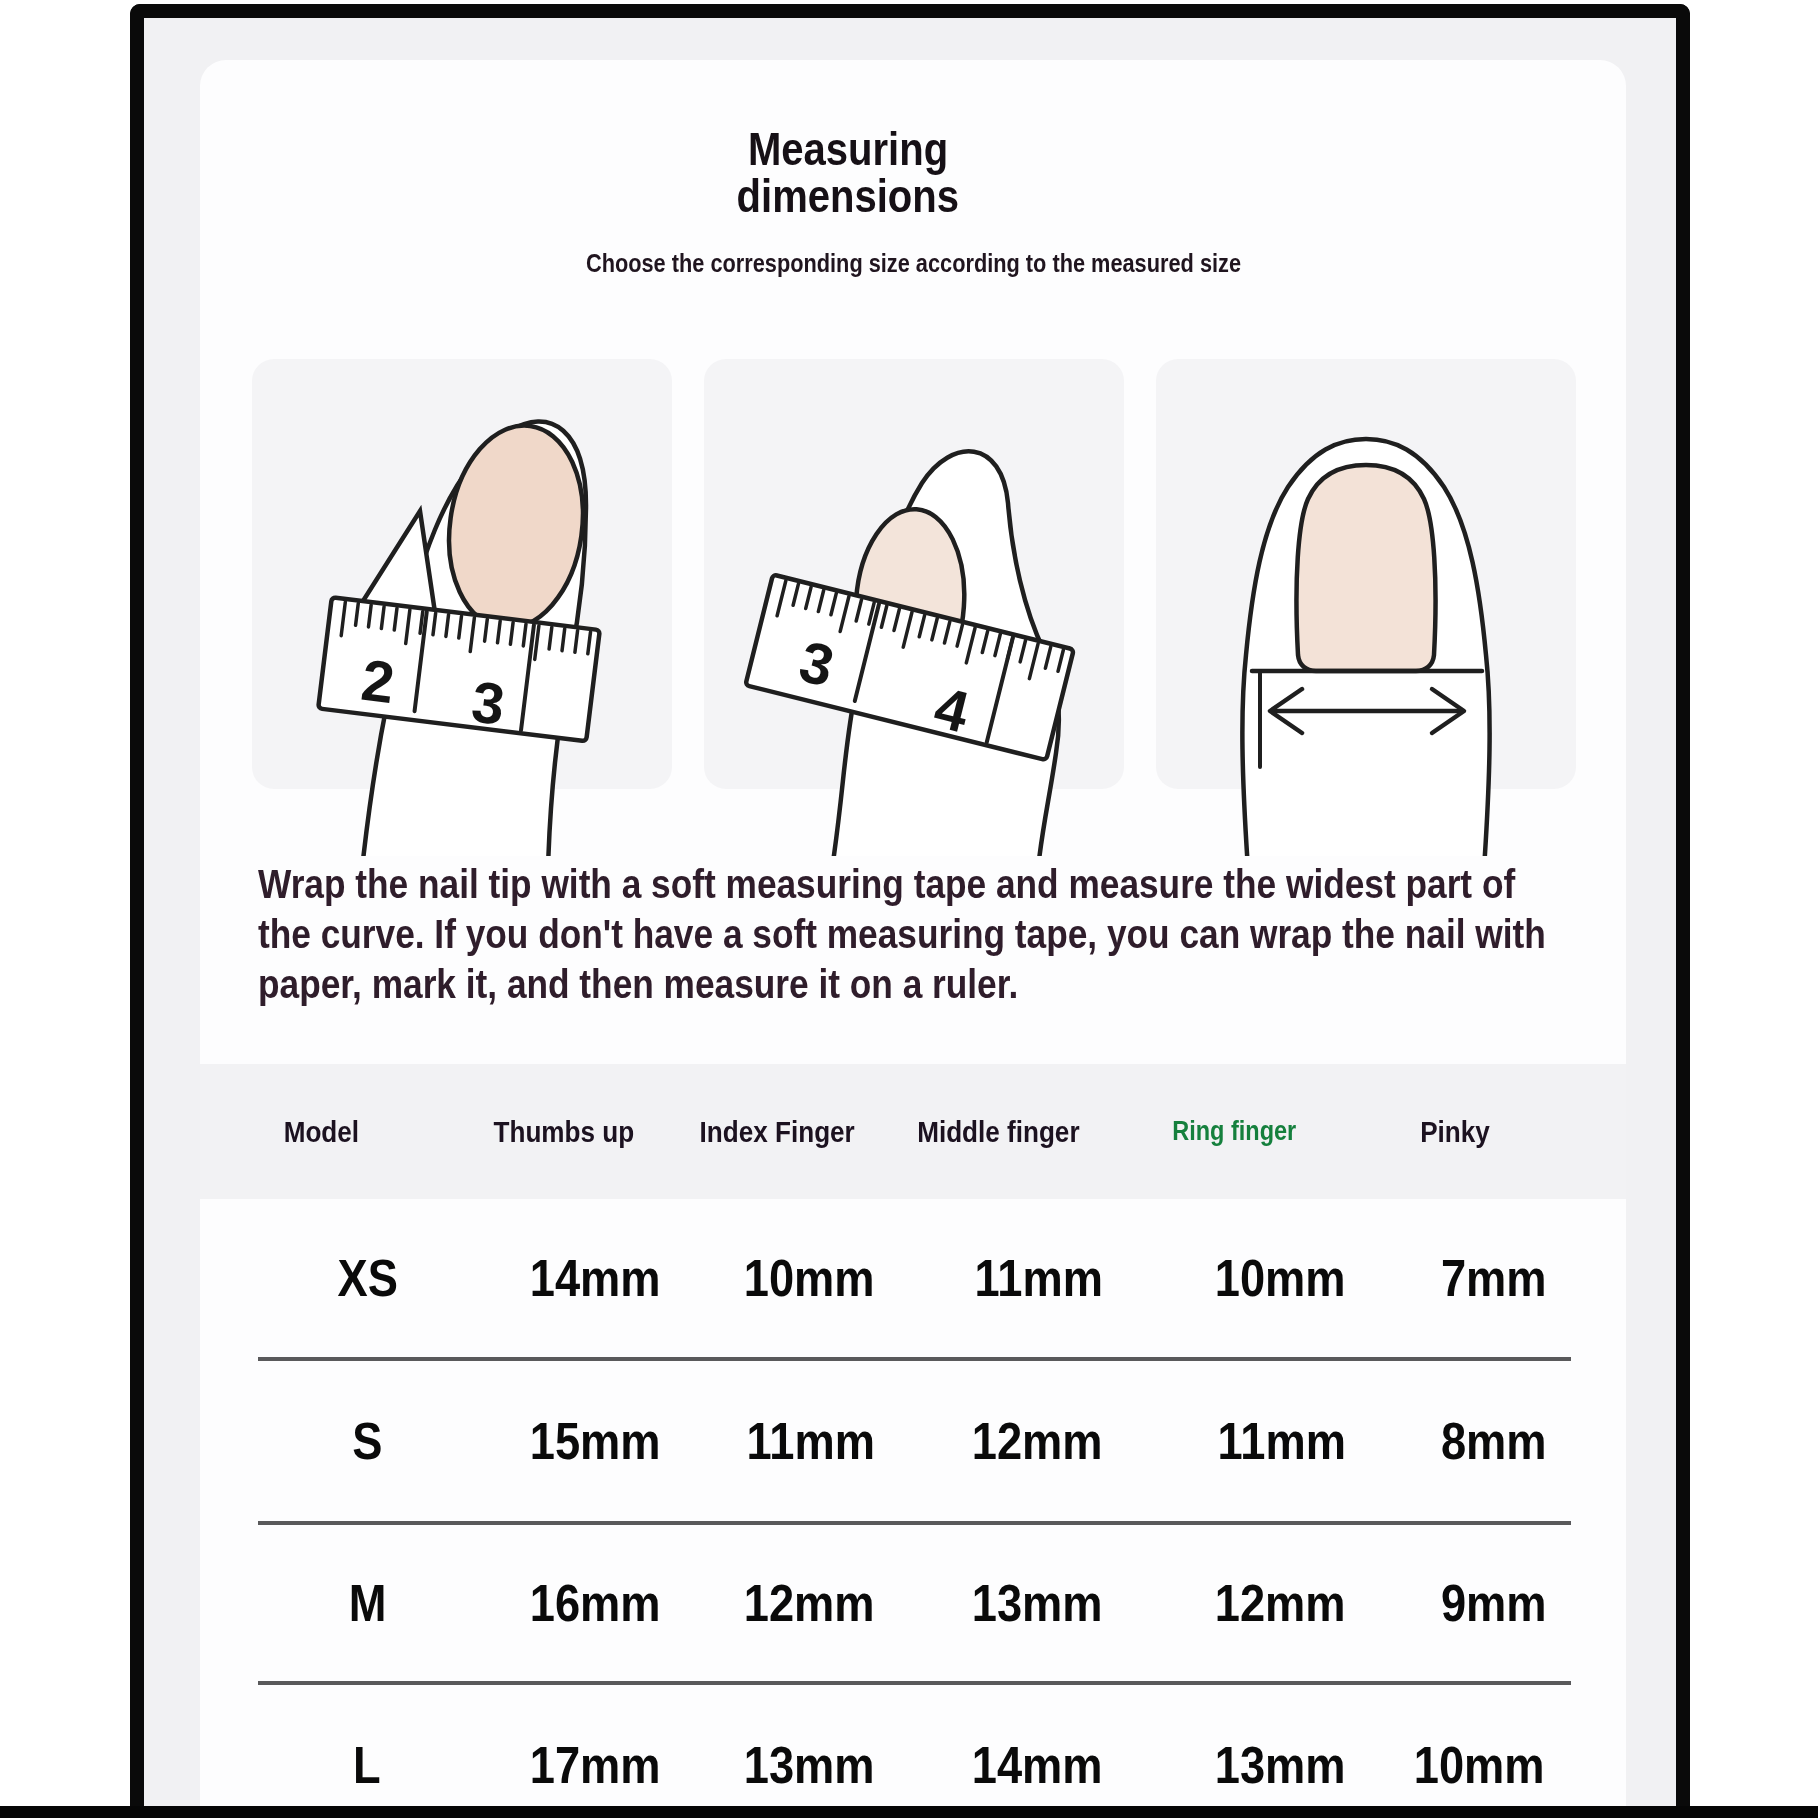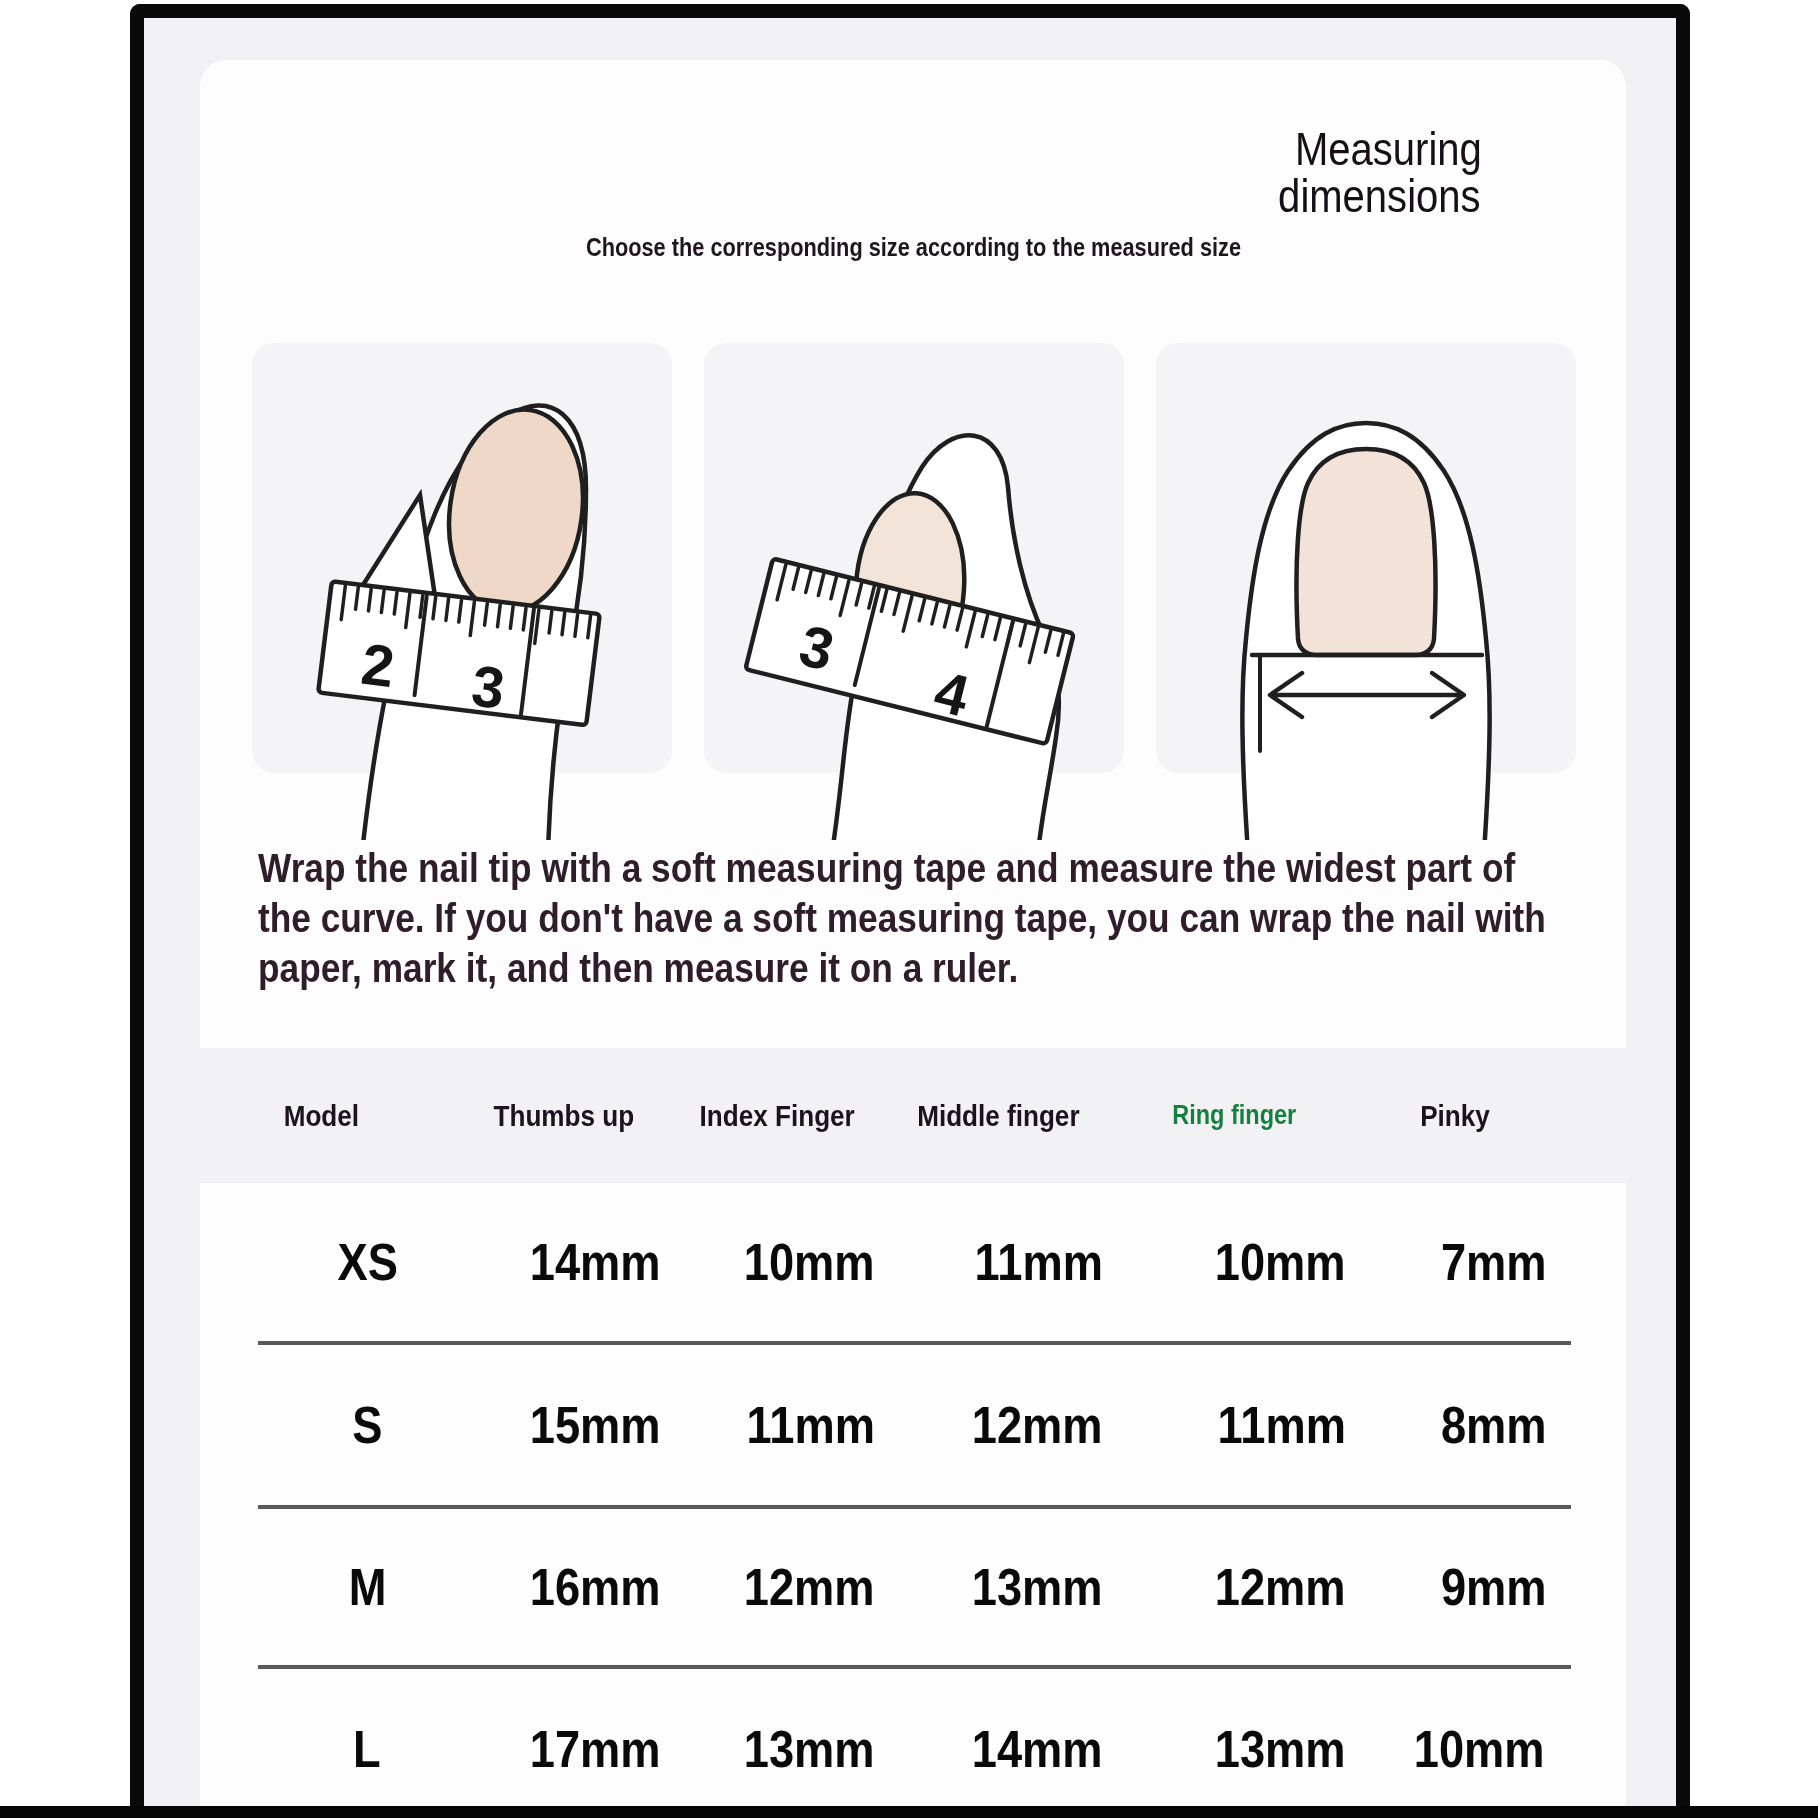--- a/index.html
+++ b/index.html
@@ -6,23 +6,23 @@
   .canvas{position:relative;width:1818px;height:1818px;background:#ffffff;overflow:hidden;
           font-family:"Liberation Sans","DejaVu Sans",sans-serif;}
   .frame{position:absolute;left:130px;top:4px;width:1532px;height:1800px;
          border:14px solid #0a0a0a;border-bottom:none;border-radius:10px 10px 0 0;}
   .inner{position:relative;width:100%;height:100%;background:#f1f1f3;}
   .panel{position:absolute;left:56px;right:50px;top:42px;bottom:0;background:#fdfdfe;
          border-radius:26px 26px 0 0;overflow:hidden;}
   
   .cx{display:inline-block;transform:scaleX(.87);transform-origin:50% 50%;white-space:nowrap;}
   .cxl{display:inline-block;transform:scaleX(.86);transform-origin:0 50%;white-space:nowrap;}
-  .title{margin:66px 130px 0 0;text-align:right;font-size:46px;line-height:47px;
-         font-weight:400;color:#161016;}
-  .subtitle{margin-top:12px;text-align:center;font-size:25px;line-height:31px;
+  .title{margin:66px 130px 0 0;text-align:center;font-size:46px;line-height:47px;
+         font-weight:700;color:#161016;}
+  .subtitle{margin-top:28px;text-align:center;font-size:25px;line-height:31px;
             font-weight:700;color:#20151f;}
   .cards{margin:80px 52px 0 52px;display:flex;gap:32px;height:497px;}
   .card{width:420px;height:497px;position:relative;}
   .card svg{display:block;}
   .instructions{margin:3px 40px 0 58px;font-size:41px;line-height:50px;font-weight:700;
                 color:#2f1d2b;}
   .tgrid{display:grid;grid-template-columns:18% 15% 15% 16% 17% 14%;align-items:center;}
   .thead{margin-top:55px;height:135px;background:#f2f2f4;font-size:30px;font-weight:700;color:#1c1220;}
   .thead .c{text-align:center;}
   .thead .c0{text-align:left;padding-left:78px;}

